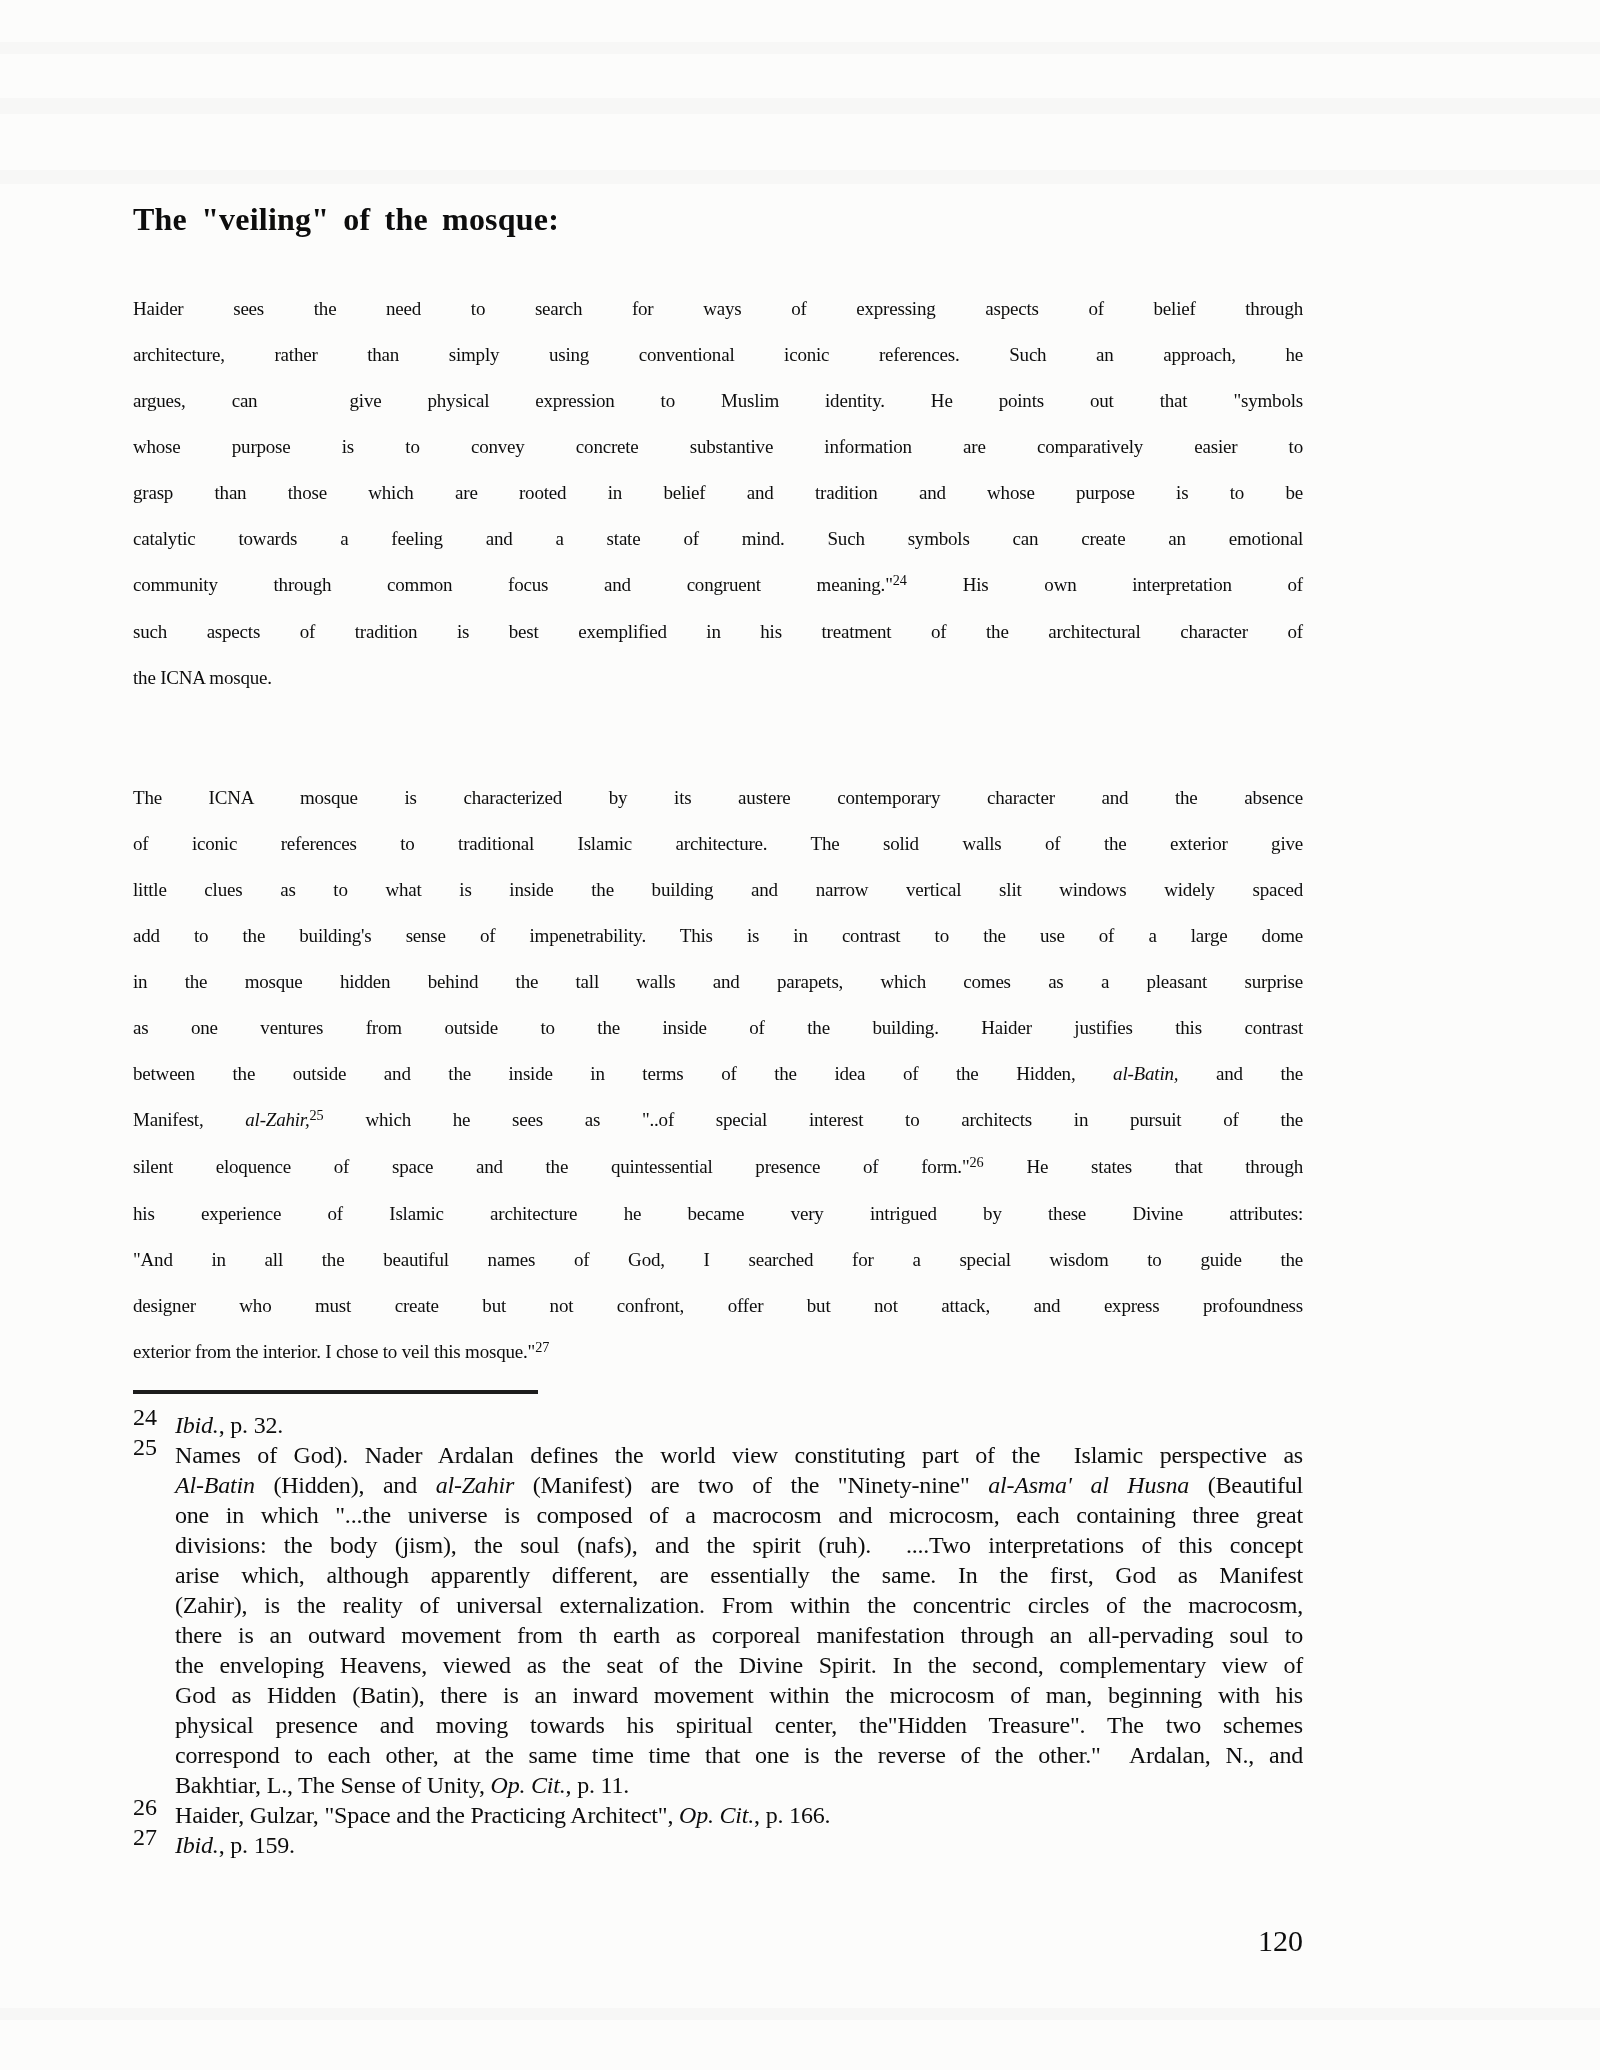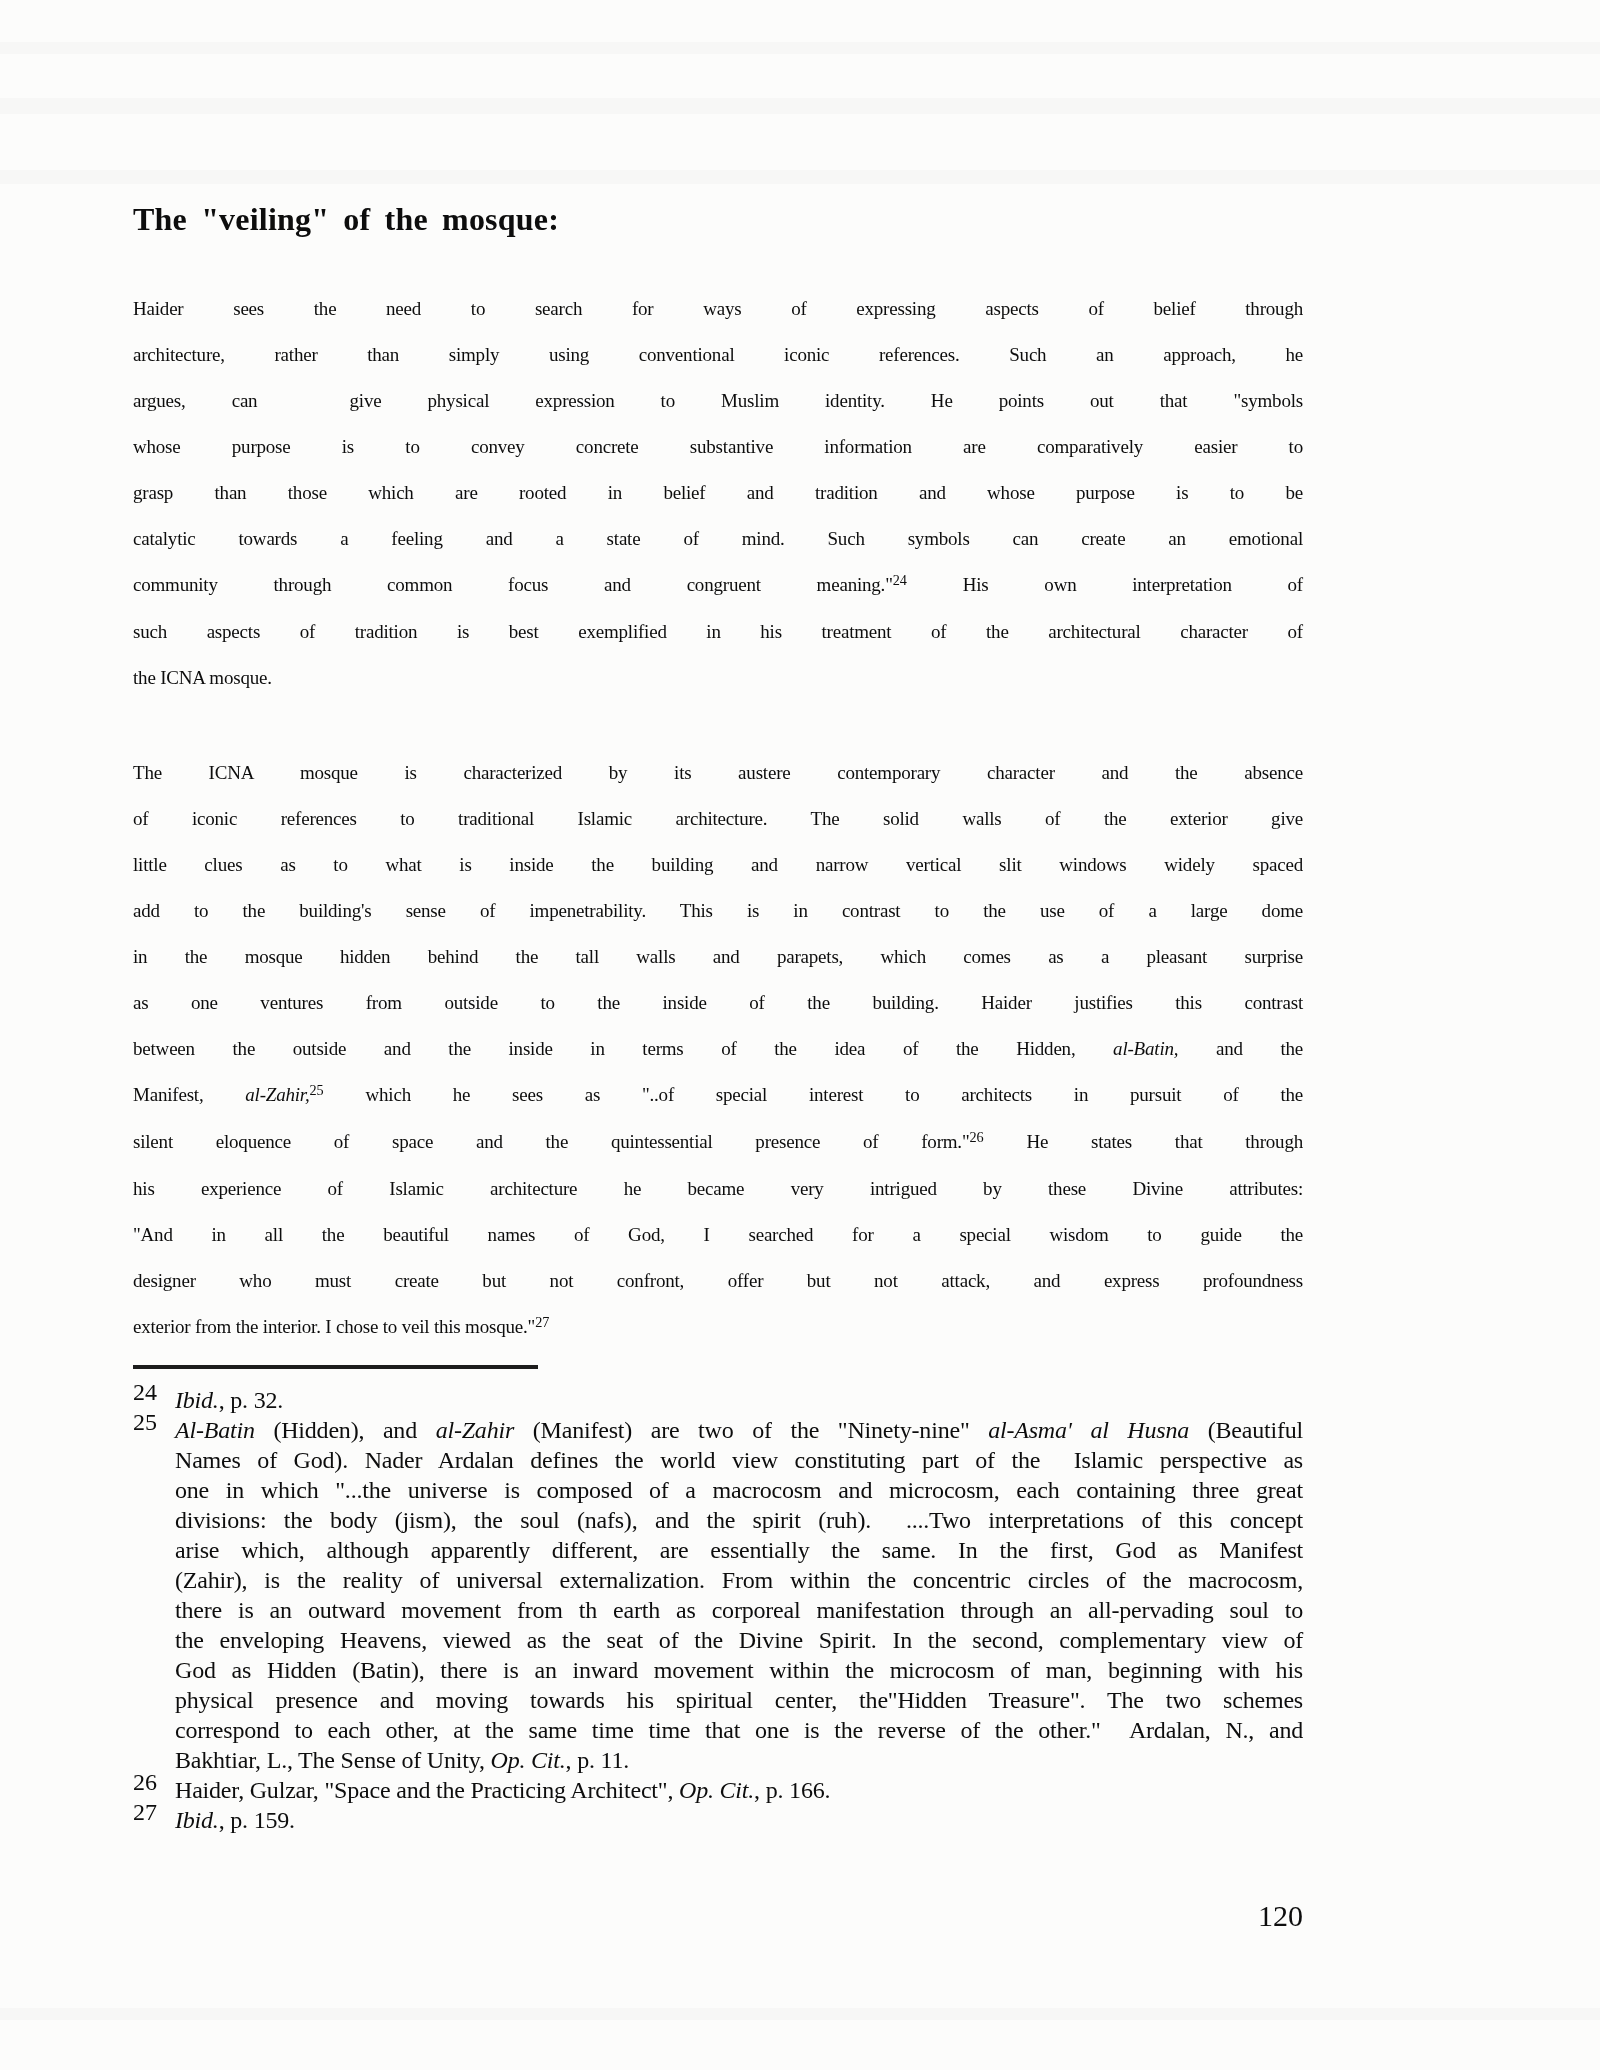--- a/index.html
+++ b/index.html
@@ -6,21 +6,21 @@
   .page {
     position:relative; width:1600px; height:2070px;
     background:#fcfcfb; overflow:hidden;
     font-family:"Liberation Serif", serif; color:#0d0d0d;
   }
   .scan-band { position:absolute; left:0; width:1600px; background:#000; opacity:0.02; pointer-events:none; }
   .textblock { position:absolute; left:133px; top:0; width:1170px; }
   .heading { margin:0; padding-top:199px; font-size:32px; line-height:40px; font-weight:bold; letter-spacing:0.2px; word-spacing:6px; }
   .para { margin:0; }
   .para-1 { margin-top:47px; }
-  .para-2 { margin-top:49px; }
+  .para-2 { margin-top:74px; }
   .para .tline { font-size:19px; line-height:46px; letter-spacing:-0.2px; text-align:justify; text-align-last:justify; text-justify:inter-word; }
   .para .tline.last { text-align-last:left; }
   .it { font-style:italic; }
   .sup { font-size:0.75em; position:relative; top:-0.45em; letter-spacing:0; }
   .fn-rule { margin-top:14px; width:405px; height:0; border-top:4px solid #1c1c1c; }
   .footnotes { margin-top:16px; }
   .fn { position:relative; padding-left:42px; }
   .fn-num { position:absolute; left:0; top:-6px; font-size:24px; }
   .fn .tline { font-size:24px; line-height:30px; letter-spacing:-0.2px; text-align:justify; text-align-last:justify; }
   .fn .tline.last { text-align-last:left; }
@@ -67,22 +67,22 @@
 
     <div class="fn-rule"></div>
 
     <div class="footnotes">
         <div class="fn">
           <span class="fn-num">24</span>
           <div class="tline last"><span class="it">Ibid.</span><span>, p. 32.</span></div>
         </div>
         <div class="fn">
           <span class="fn-num">25</span>
+          <div class="tline"><span>Names of God). Nader Ardalan defines the world view constituting part of the&nbsp; Islamic perspective as</span></div>
           <div class="tline"><span class="it">Al-Batin</span><span> (Hidden), and </span><span class="it">al-Zahir</span><span> (Manifest) are two of the "Ninety-nine" </span><span class="it">al-Asma' al Husna</span><span> (Beautiful</span></div>
-          <div class="tline"><span>Names of God). Nader Ardalan defines the world view constituting part of the&nbsp; Islamic perspective as</span></div>
           <div class="tline"><span>one in which "...the universe is composed of a macrocosm and microcosm, each containing three great</span></div>
           <div class="tline"><span>divisions: the body (jism), the soul (nafs), and the spirit (ruh).&nbsp; ....Two interpretations of this concept</span></div>
           <div class="tline"><span>arise which, although apparently different, are essentially the same. In the first, God as Manifest</span></div>
           <div class="tline"><span>(Zahir), is the reality of universal externalization. From within the concentric circles of the macrocosm,</span></div>
           <div class="tline"><span>there is an outward movement from th earth as corporeal manifestation through an all-pervading soul to</span></div>
           <div class="tline"><span>the enveloping Heavens, viewed as the seat of the Divine Spirit. In the second, complementary view of</span></div>
           <div class="tline"><span>God as Hidden (Batin), there is an inward movement within the microcosm of man, beginning with his</span></div>
           <div class="tline"><span>physical presence and moving towards his spiritual center, the"Hidden Treasure". The two schemes</span></div>
           <div class="tline"><span>correspond to each other, at the same time time that one is the reverse of the other."&nbsp; Ardalan, N., and</span></div>
           <div class="tline last"><span>Bakhtiar, L., The Sense of Unity, </span><span class="it">Op. Cit.</span><span>, p. 11.</span></div>

